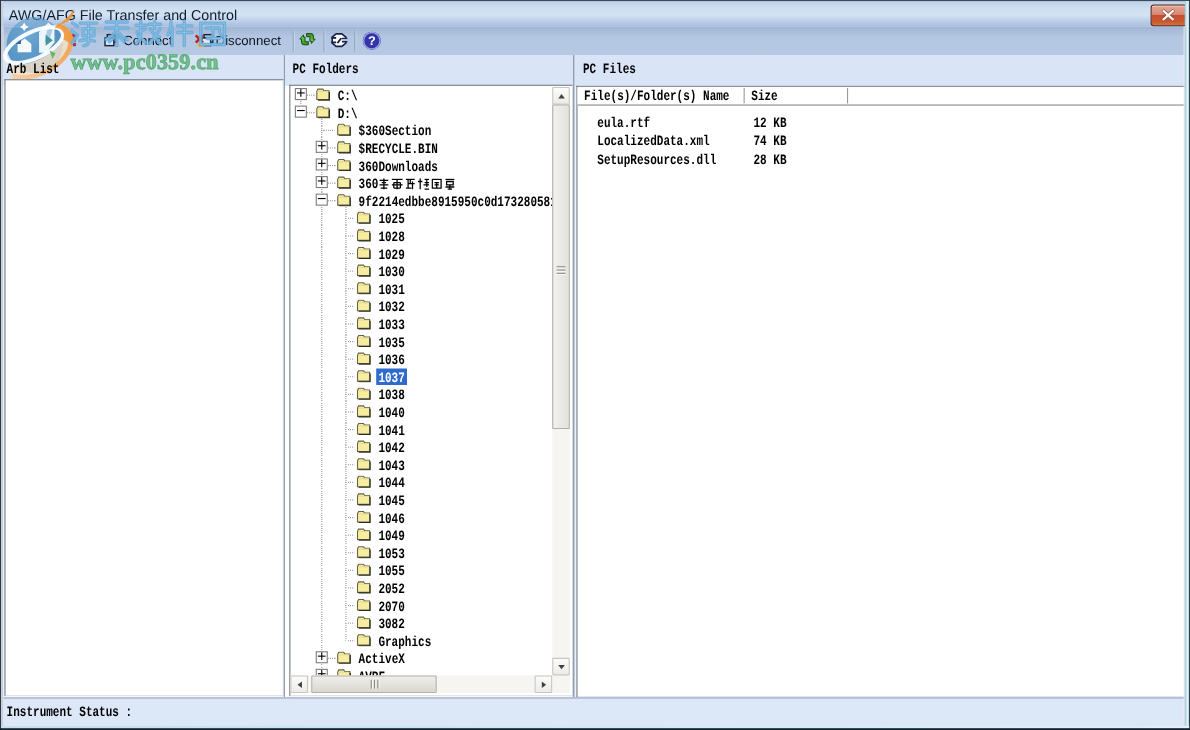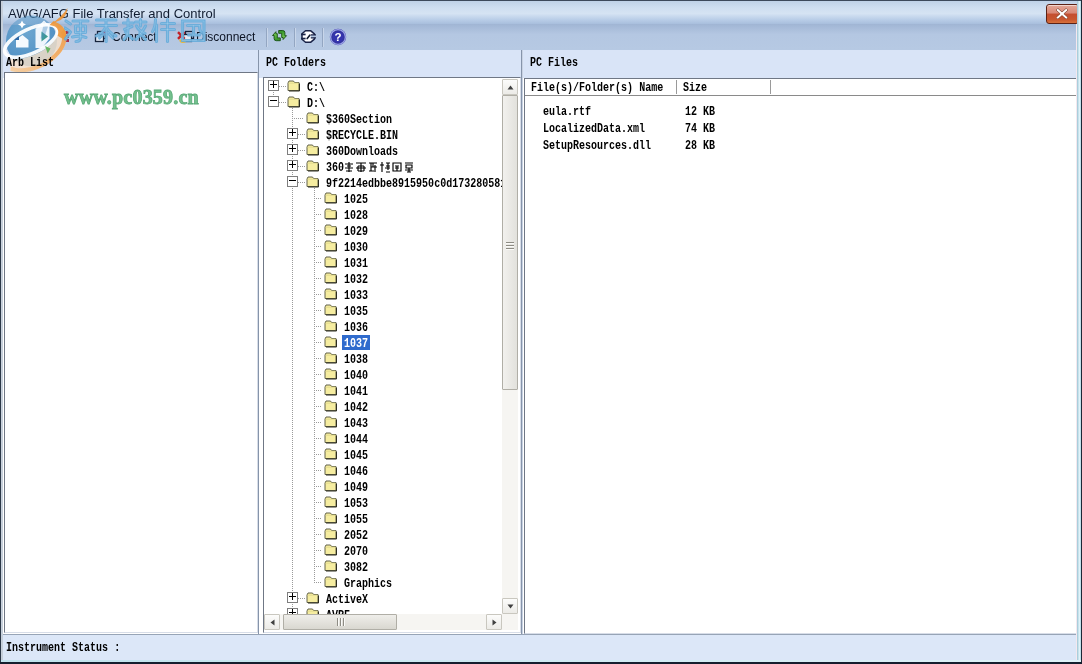--- a/index.html
+++ b/index.html
@@ -544,13 +544,13 @@
     </g>
   </svg>
 <svg class="abs cjk" style="left:180px;top:17px;" width="27" height="27" viewBox="0 0 27 27">
     <g fill="none" stroke="#66acda" stroke-width="3.1" opacity="0.9" stroke-linecap="round">
       <path d="M2.5 4 H24 V23.5 H2.5 Z M7.5 8.5 H19.5 M13.5 8.5 V18 M8.5 18 H19.5 M19.5 8.5 Q19.5 14.5 22 16"></path>
     </g>
     <g fill="none" stroke="#cde6f6" stroke-width="0.5" opacity="0.5" stroke-linecap="round">
       <path d="M2.5 4 H24 V23.5 H2.5 Z M7.5 8.5 H19.5 M13.5 8.5 V18 M8.5 18 H19.5 M19.5 8.5 Q19.5 14.5 22 16"></path>
     </g>
   </svg>
-<div class="abs" style="left:64px;top:46px;font-family:'Liberation Serif',serif;font-weight:bold;font-size:20px;color:#74c08e;letter-spacing:0.2px;margin-top:40px;-webkit-text-stroke:0.8px #5aaa78;">www.pc0359.cn</div>
+<div class="abs" style="left:64px;top:46px;font-family:'Liberation Serif',serif;font-weight:bold;font-size:20px;color:#74c08e;letter-spacing:0.2px;-webkit-text-stroke:0.8px #5aaa78;">www.pc0359.cn</div>
 
 </body></html>

